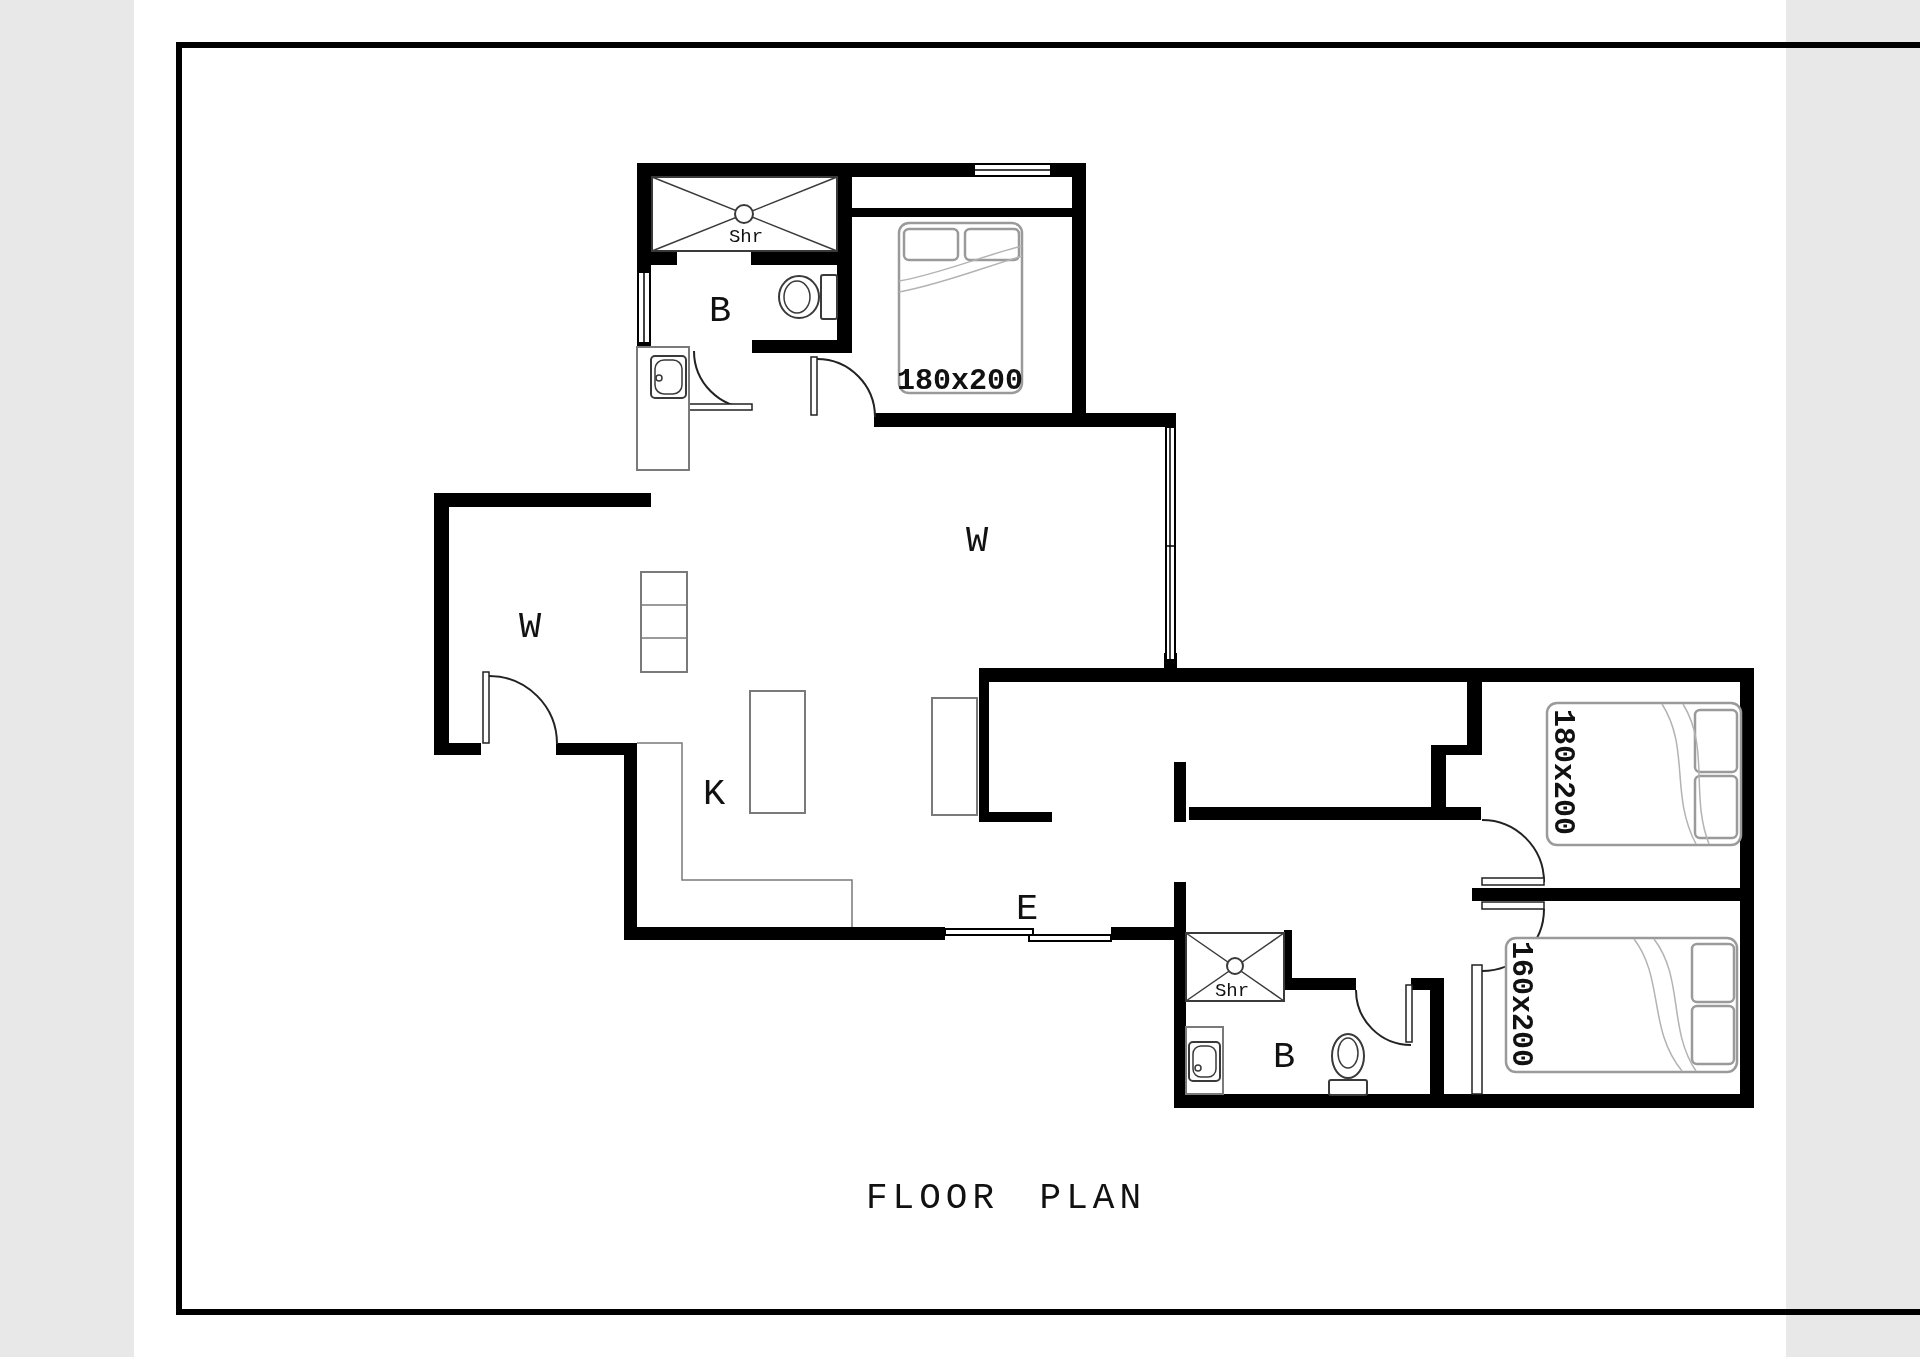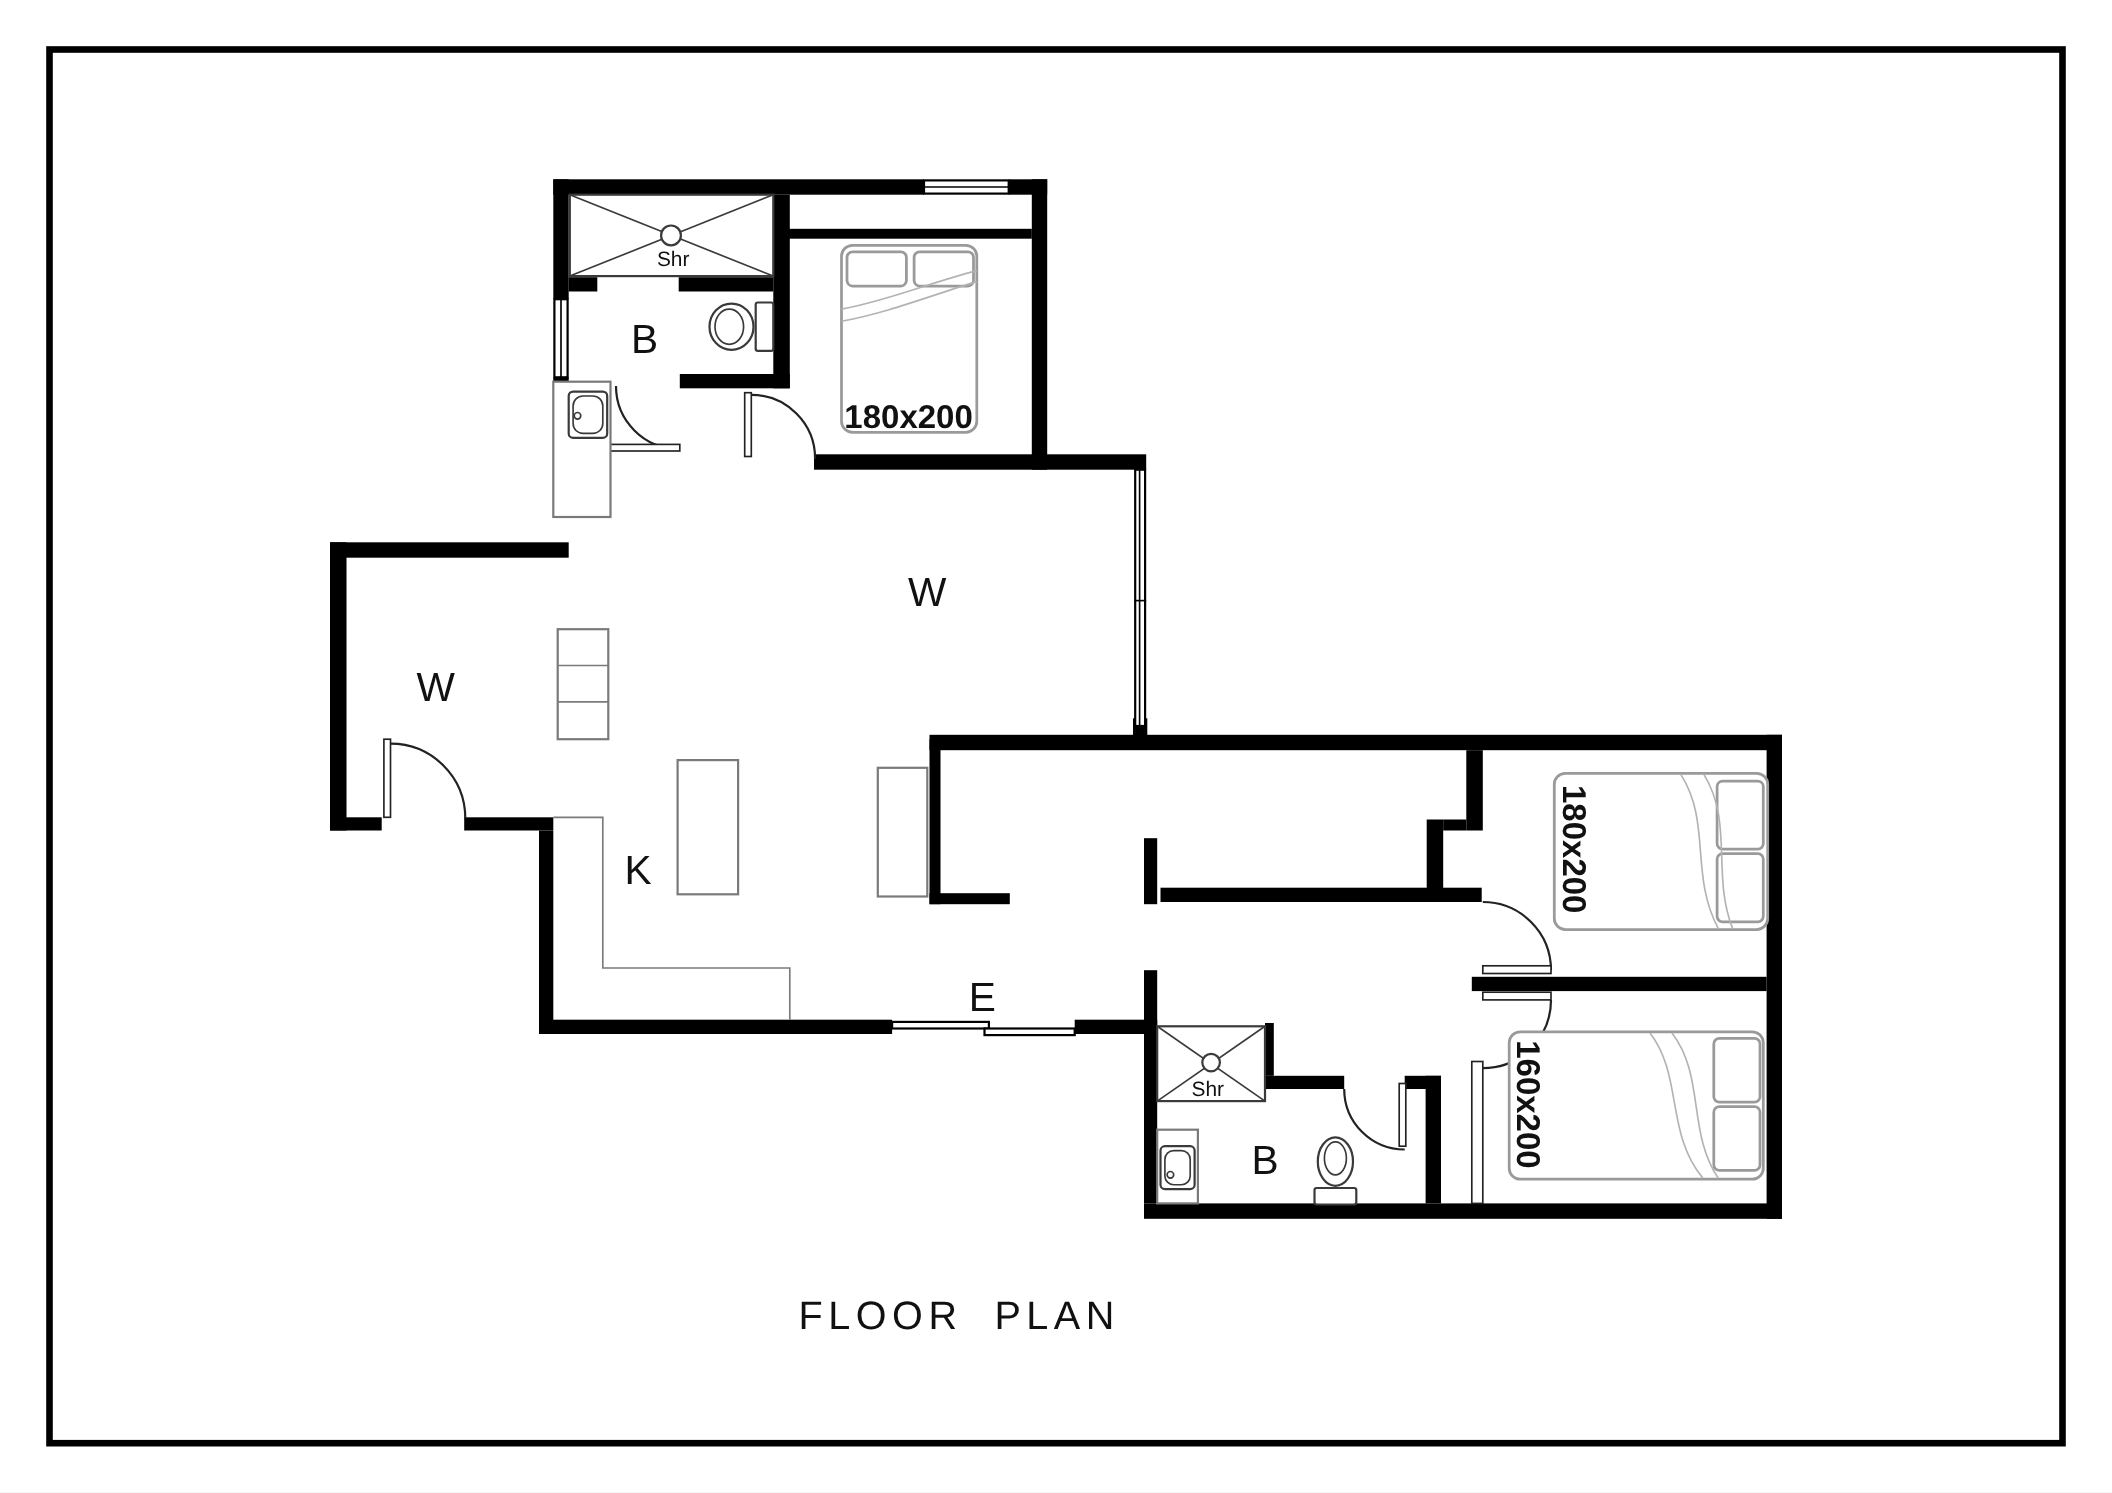--- a/index.html
+++ b/index.html
@@ -1,21 +1,21 @@
 <!DOCTYPE html>
 <html style="--wall: #000000; --bg: #ffffff; --door: #222222; --fixture: #3a3a3a; --furn: #7a7a7a; --bedline: #9a9a9a; --labelc: #111111;"><head>
 <meta charset="utf-8">
 <style>
   html,body{margin:0;padding:0;background:#e8e8e8;}
   .page{
     position:relative;
-    width:1920px;height:1357px;
+    width:1652px;height:1357px;
     background:var(--bg,#fff);
     margin:0 auto;
-    font-family:Liberation Sans, sans-serif;
+    font-family:Liberation Mono, monospace;
   }
   svg{position:absolute;left:0;top:0;}
   .wall{fill:var(--wall,#000);stroke:none;}
   .frame{fill:none;stroke:var(--wall,#000);stroke-width:6;}
   .win{fill:#fff;stroke:var(--wall,#000);stroke-width:2;}
   .winline{stroke:var(--wall,#000);stroke-width:1.5;fill:none;}
   .door-arc{fill:none;stroke:var(--door,#222);stroke-width:2;}
   .door-leaf{fill:#fff;stroke:var(--door,#222);stroke-width:1.5;}
   .thinwall{fill:#fff;stroke:var(--door,#222);stroke-width:1.5;}
   .fixture{fill:#fff;stroke:var(--fixture,#3a3a3a);stroke-width:2;}

